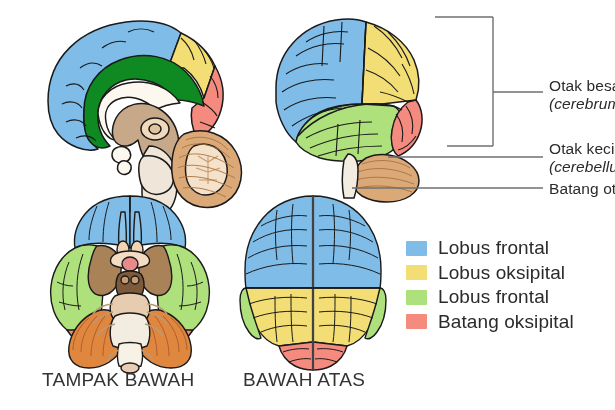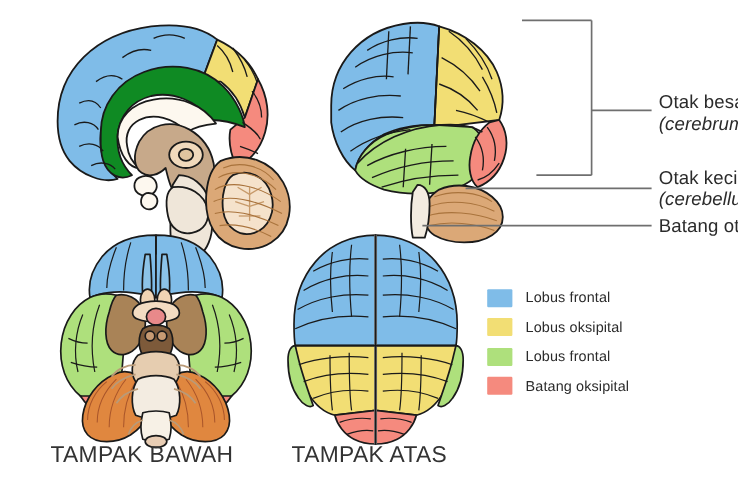--- a/index.html
+++ b/index.html
@@ -46,21 +46,21 @@
     height: 24.5px;
   }
   .legend-swatch {
     width: 21px;
     height: 15px;
     flex: 0 0 auto;
     border-radius: 1px;
   }
   .legend-label {
     margin-left: 11px;
-    font-size: 12px;
+    font-size: 19px;
     color: #2b2b2b;
     white-space: nowrap;
     letter-spacing: .1px;
   }
 
   
   .caption {
     position: absolute;
     font-size: 19px;
     font-weight: normal;
@@ -447,15 +447,15 @@
       <span class="legend-swatch" style="background: rgb(174, 224, 124);"></span>
       <span class="legend-label">Lobus frontal</span>
     </div>
     <div class="legend-row">
       <span class="legend-swatch" style="background: rgb(245, 138, 126);"></span>
       <span class="legend-label">Batang oksipital</span>
     </div>
   </div>
 
   <div class="caption" id="caption-bottom-view">TAMPAK BAWAH</div>
-  <div class="caption" id="caption-top-view">TAMPAK ATAS</div>
+  <div class="caption" id="caption-top-view">BAWAH ATAS</div>
 
 </div>
 
 </body></html>

